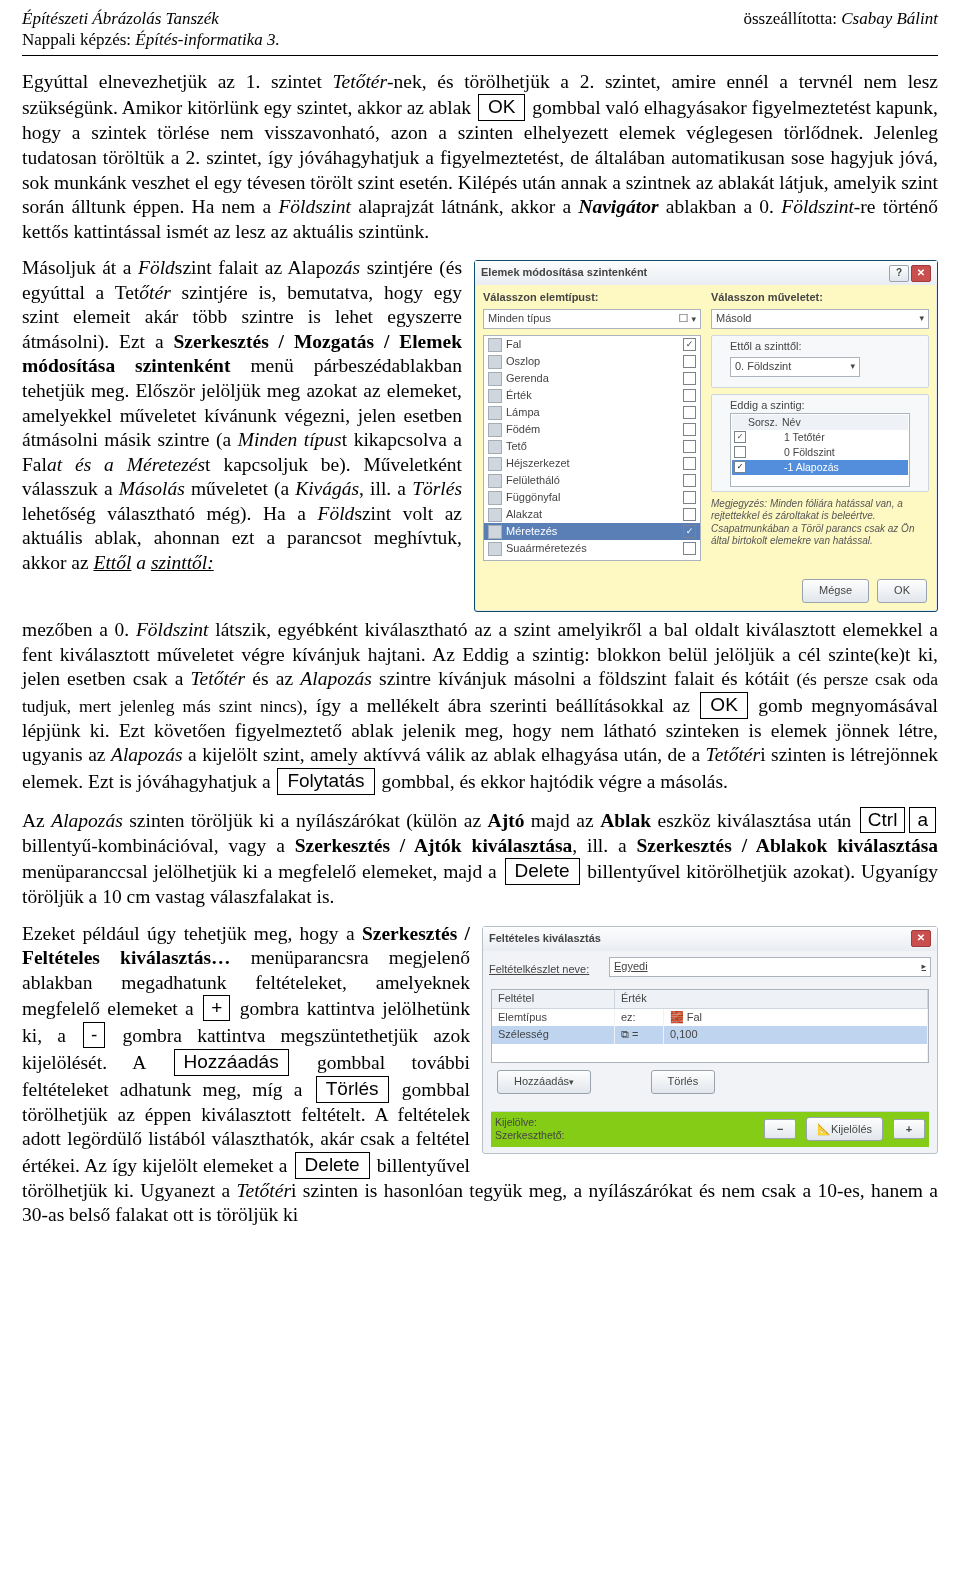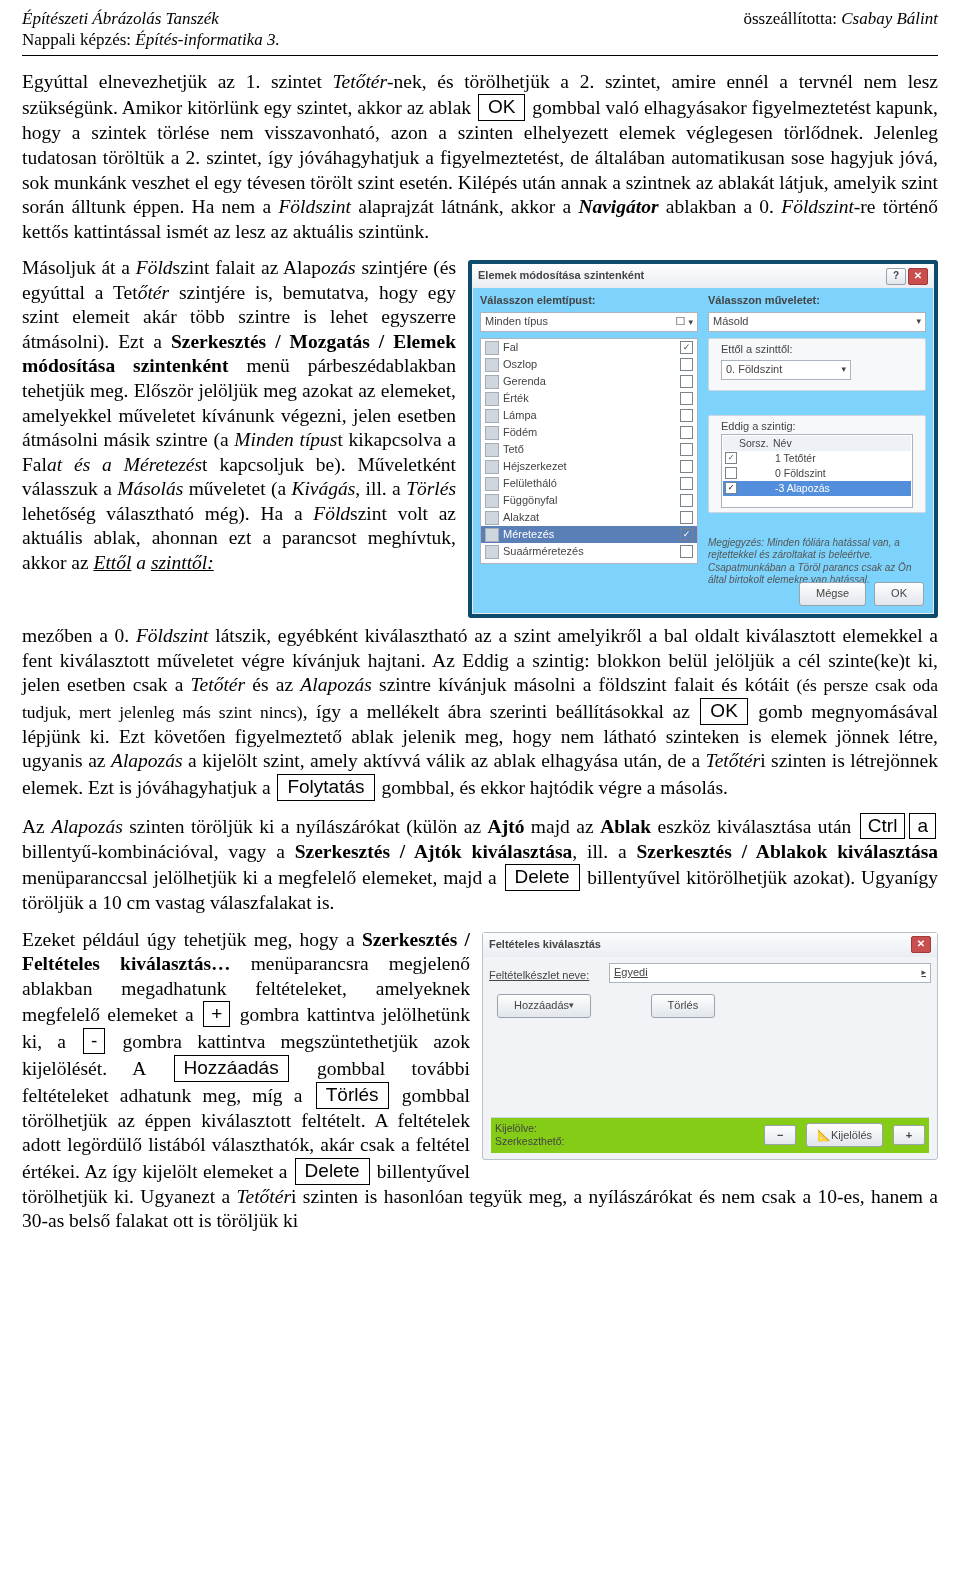--- a/index.html
+++ b/index.html
@@ -33,21 +33,21 @@
   .boldital{font-weight:bold;font-style:italic;}
   .keycap{
     display:inline-block;border:1.5px solid #000;
     padding:0 9px 1px 9px;font-family:Arial,Helvetica,sans-serif;
     font-size:19px;line-height:24px;vertical-align:1px;margin:0 2px;
   }
   .keycap.small{padding:0 7px;}
   .wrap1{overflow:hidden;}
   .floatimg1{
     float:right;width:462px;height:350px;margin:4px 0 6px 12px;
-    background:#7dd3fc;border:4px solid #0c4a6e;border-radius:3px;
+    background:#fef9c3;border:1px solid #0c4a6e;border-radius:3px;
     box-shadow:0 0 0 1px #e6e9ed inset;font-family:"Segoe UI",Tahoma,Arial,sans-serif;
     font-size:11px;color:#444;position:relative;
   }
   .dlg-title{
     height:24px;display:flex;align-items:center;padding:0 6px;
     background:linear-gradient(#fdfdfe,#e9edf2);font-weight:bold;
   }
   .dlg-title .spacer{flex:1;}
   .winbtn{
     width:18px;height:15px;display:inline-flex;align-items:center;justify-content:center;
@@ -64,21 +64,21 @@
   }
   .combo.small{width:120px;}
   .list{
     border:1px solid #abb3bd;background:#fff;height:224px;overflow:hidden;font-size:11px;
   }
   .li{display:flex;align-items:center;height:17px;padding:0 4px;gap:4px;}
   .li .chk{width:11px;height:11px;border:1px solid #7a828b;display:inline-flex;align-items:center;justify-content:center;font-size:9px;}
   .li.sel{background:#5a7fb7;color:#fff;}
   .li .ic{width:12px;height:12px;display:inline-block;background:#cfd6de;border:1px solid #a4acb5;}
   .panel{
-    border:1px solid #cfd6de;border-radius:2px;padding:4px 12px;margin-bottom:24px;background:#f6f8fa;
+    border:1px solid #cfd6de;border-radius:2px;padding:4px 18px;margin-bottom:6px;background:#f6f8fa;
   }
   .levels{border:1px solid #abb3bd;background:#fff;height:70px;padding:1px;}
   .lv{display:flex;align-items:center;height:15px;font-size:10.5px;gap:4px;padding:0 2px;}
   .lv .chk{width:10px;height:10px;border:1px solid #7a828b;display:inline-flex;align-items:center;justify-content:center;font-size:8px;}
   .lv.sel{background:#528edb;color:#fff;}
   .note{font-size:10px;color:#555;margin-top:4px;line-height:1.25;font-style:italic;}
   .dlg-foot{position:absolute;bottom:8px;right:10px;display:flex;gap:8px;}
   .btn{
     border:1px solid #9aa3ad;border-radius:3px;background:linear-gradient(#fefefe,#e1e6ec);
     height:22px;padding:0 16px;font-size:11px;display:inline-flex;align-items:center;
@@ -249,21 +249,21 @@
                   <span>1 Tetőtér</span>
                 </div>
               <div class="lv">
                   <span class="chk"></span>
                   <span style="width:30px"></span>
                   <span>0 Földszint</span>
                 </div>
               <div class="lv sel">
                   <span class="chk" style="background:#fff;color:#000">✓</span>
                   <span style="width:30px"></span>
-                  <span>-3 Alapozás</span>
+                  <span>-1 Alapozás</span>
                 </div>
             </div>
           </div>
           <div class="note">Megjegyzés: Minden fóliára hatással van, a rejtettekkel és zároltakat is beleértve. Csapatmunkában a Töröl parancs csak az Ön által birtokolt elemekre van hatással.</div>
         </div>
       </div>
       <div class="dlg-foot">
         <span class="btn">Mégse</span>
         <span class="btn">OK</span>
       </div>
@@ -288,20 +288,39 @@
         <span>Feltételes kiválasztás</span>
         <span class="spacer"></span>
         <span class="winbtn close">✕</span>
       </div>
       <div class="row2" style="padding-top:6px;">
         <span class="lab">Feltételkészlet neve:</span>
         <div class="combo" style="flex:1">
           <span>Egyedi</span>
             <span class="arrow">▸</span>
         </div>
+      </div>
+      <div class="tbl2">
+        <div class="hd">
+            <div style="width:110px">Feltétel</div>
+            <div style="flex:1">Érték</div>
+          </div>
+        <div class="rw">
+            <div style="width:110px">Elemtípus</div>
+            <div style="width:36px">ez:</div>
+            <div style="flex:1">🧱 <span>Fal</span></div>
+          </div>
+        <div class="rw sel">
+            <div style="width:110px">Szélesség</div>
+            <div style="width:36px">⧉ <span>=</span></div>
+            <div style="flex:1">0,100</div>
+          </div>
+        <div class="rw">
+            <div style="height:14px;flex:1"></div>
+          </div>
       </div>
       <div class="btnrow2">
         <span class="btn">
             <span>Hozzáadás</span> 
             <span class="arrow">▾</span>
           </span>
         <span class="btn">Törlés</span>
       </div>
       <div class="foot2">
         <div>

